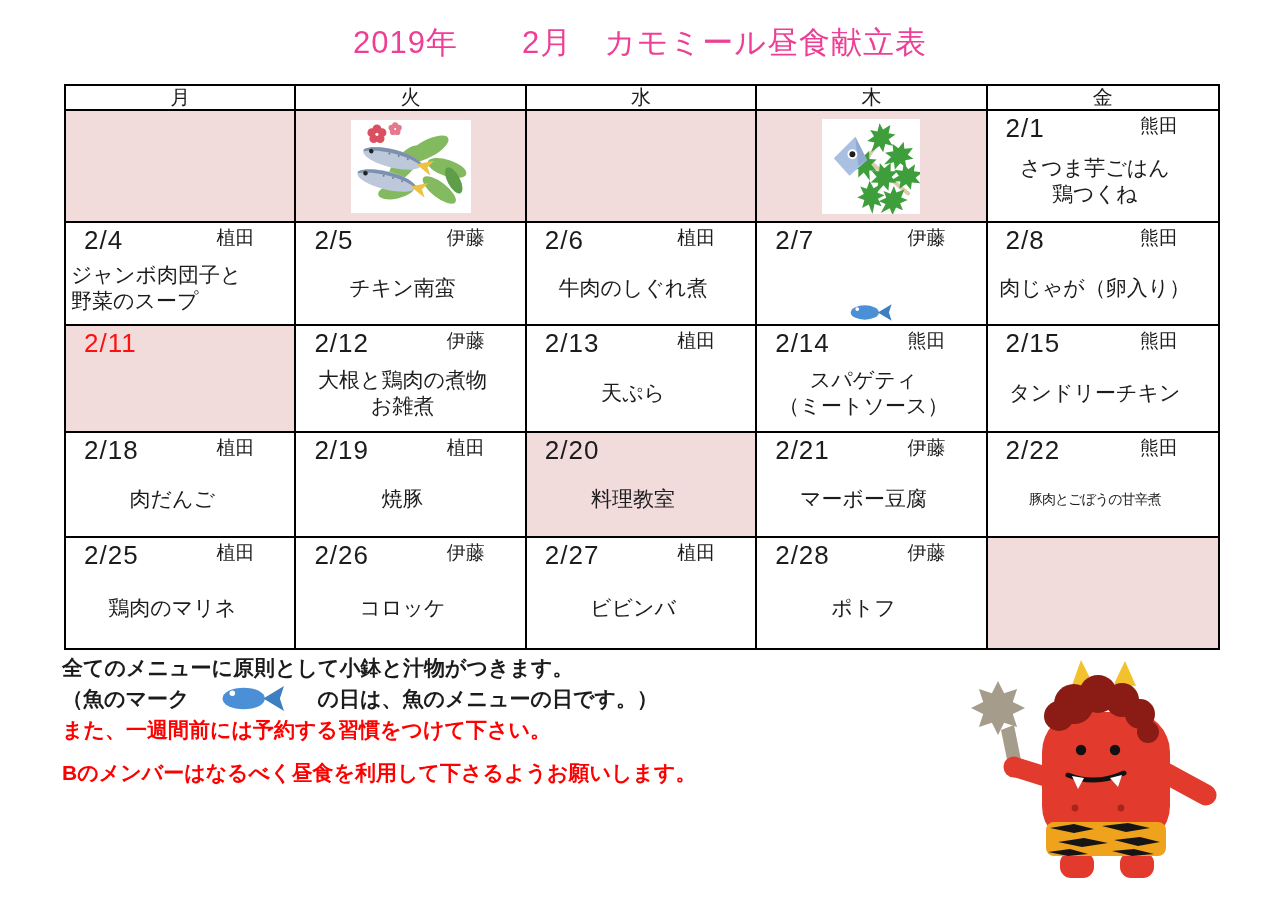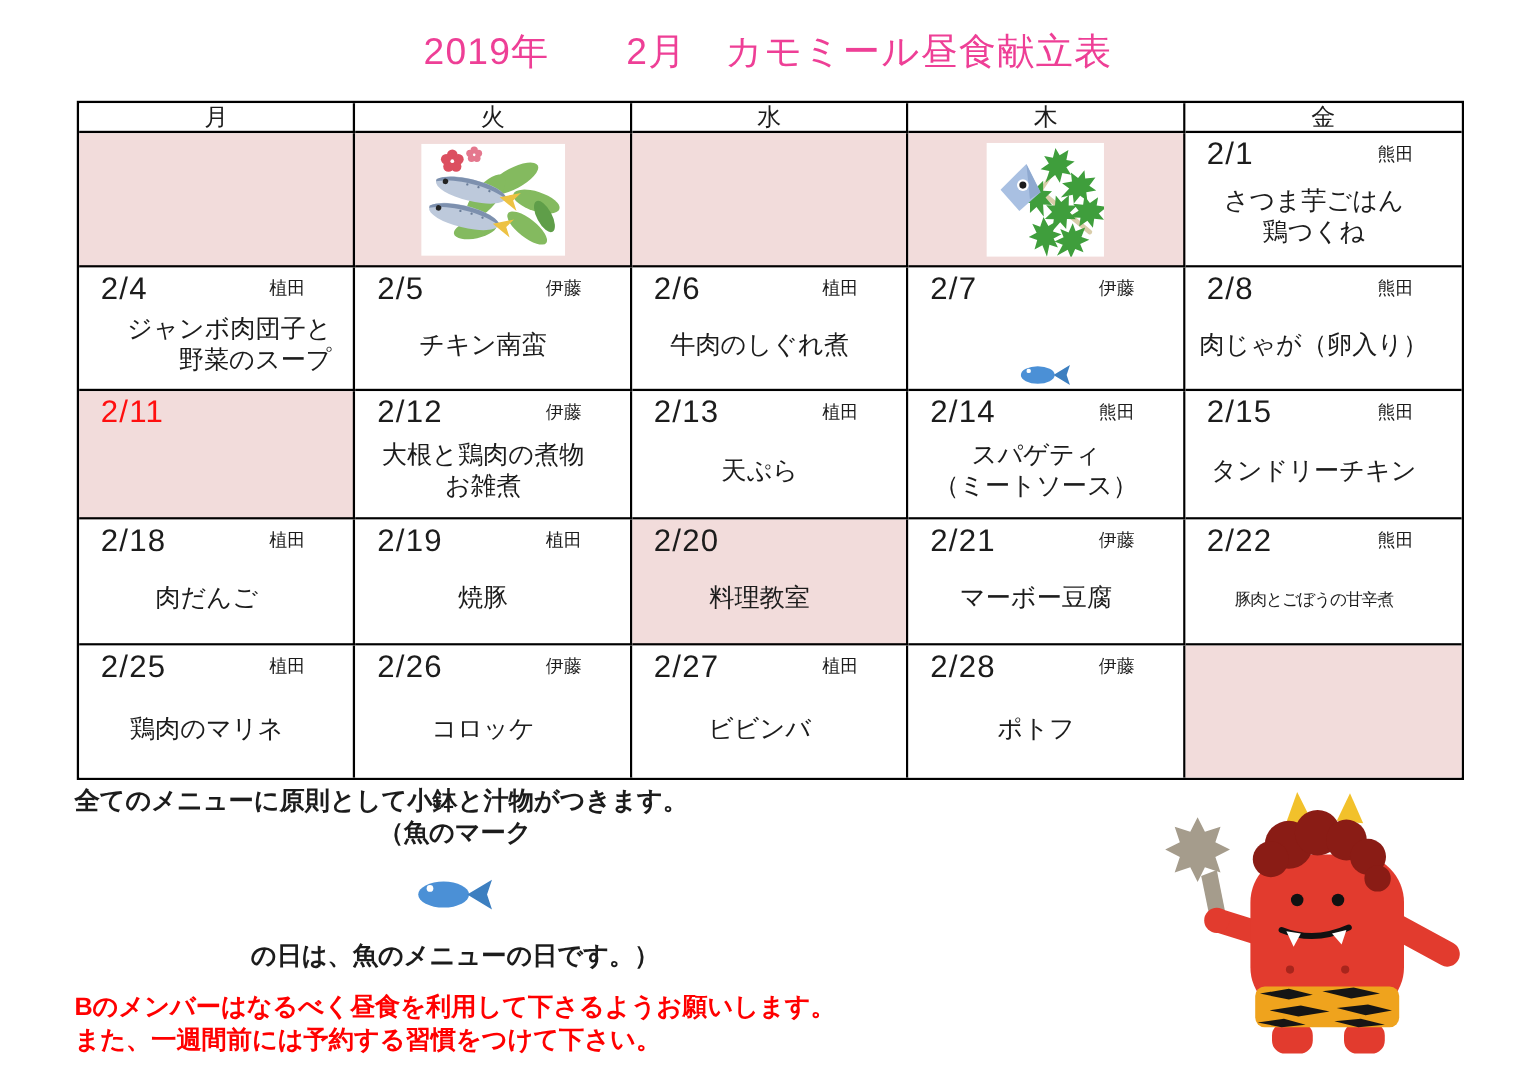--- a/index.html
+++ b/index.html
@@ -21,36 +21,36 @@
   }
   .cal>div{
     position:relative;box-sizing:border-box;background:#fff;
     border-right:2px solid var(--border-black);
     border-bottom:2px solid var(--border-black);
   }
   .cal>div:nth-child(5n){border-right:none;}
   .cal>div:nth-child(n+26){border-bottom:none;}
   .hdr{display:flex;align-items:center;justify-content:center;font-size:20px;font-weight:500;}
   .pink{background:var(--cell-pink) !important;}
-  .drow{display:flex;justify-content:space-between;align-items:center;padding:2px 40px 0 18px;}
+  .drow{display:flex;justify-content:space-between;align-items:flex-start;padding:2px 40px 0 18px;}
   .date{font-size:26px;letter-spacing:1px;}
-  .teacher{font-size:15px;}
+  .teacher{font-size:19px;}
   .menu{
     position:absolute;left:2px;right:18px;top:64%;transform:translateY(-50%);
     text-align:center;font-size:21px;line-height:26px;white-space:pre-line;
   }
-  .menu.left{text-align:right;padding-left:3px;}
+  .menu.left{text-align:left;padding-left:3px;}
   .menu.small{font-size:14px;letter-spacing:-1px;}
   .holiday .date,.holiday .menu{color:var(--holiday-red);}
   .imgwrap{position:absolute;inset:0;display:flex;align-items:center;justify-content:center;}
   .cellfish{position:absolute;left:50%;transform:translateX(-50%);bottom:1px;}
   .notes{position:absolute;left:62px;top:656px;font-weight:800;font-size:21px;}
   .notes p{margin:0;line-height:23px;}
   .n2{margin-top:28px !important;}
-  .n3{margin-top:4px !important;display:flex;align-items:center;gap:24px;flex-direction:column;}
+  .n3{margin-top:4px !important;display:flex;align-items:center;gap:24px;}
   .redline{color:var(--notice-red);}
   .red1{margin-top:20px !important;}
   .red2{margin-top:4px !important;}
   .oni{position:absolute;left:962px;top:656px;}
 </style>
 </head>
 <body>
 
 <div class="title">2019年　　2月　カモミール昼食献立表</div>
 
@@ -298,22 +298,22 @@
   <p>全てのメニューに原則として小鉢と汁物がつきます。</p>
   <p class="n3">
     <span>（魚のマーク</span>
     <svg viewBox="0 0 64 30" width="80" height="31">
       <ellipse cx="23" cy="15" rx="20.5" ry="10.5" fill="#4b90d6"></ellipse>
       <polygon points="42,15 62,3 58,15 62,27" fill="#3d7fc0"></polygon>
       <circle cx="12" cy="10" r="2.7" fill="#ffffff"></circle>
     </svg>
     <span>の日は、魚のメニューの日です。）</span>
   </p>
+  <p class="redline red2">また、一週間前には予約する習慣をつけて下さい。</p>
   <p class="redline red1">Bのメンバーはなるべく昼食を利用して下さるようお願いします。</p>
-  <p class="redline red2">また、一週間前には予約する習慣をつけて下さい。</p>
 </div>
 
 <svg class="oni" viewBox="0 0 272 236" width="272" height="236">
 
   <g fill="#a59c8c">
     <polygon points="63,52 50.8,58.1 55.1,71.1 42.1,66.8 36,79 29.9,66.8 16.9,71.1 21.2,58.1 9,52 21.2,45.9 16.9,32.9 29.9,37.2 36,25 42.1,37.2 55.1,32.9 50.8,45.9"></polygon>
     <polygon points="39,74 52,69 61,114 48,118"></polygon>
   </g>
 
   <path d="M88,122 L56,112" stroke="#e23b2e" stroke-width="20" stroke-linecap="round" fill="none"></path>

